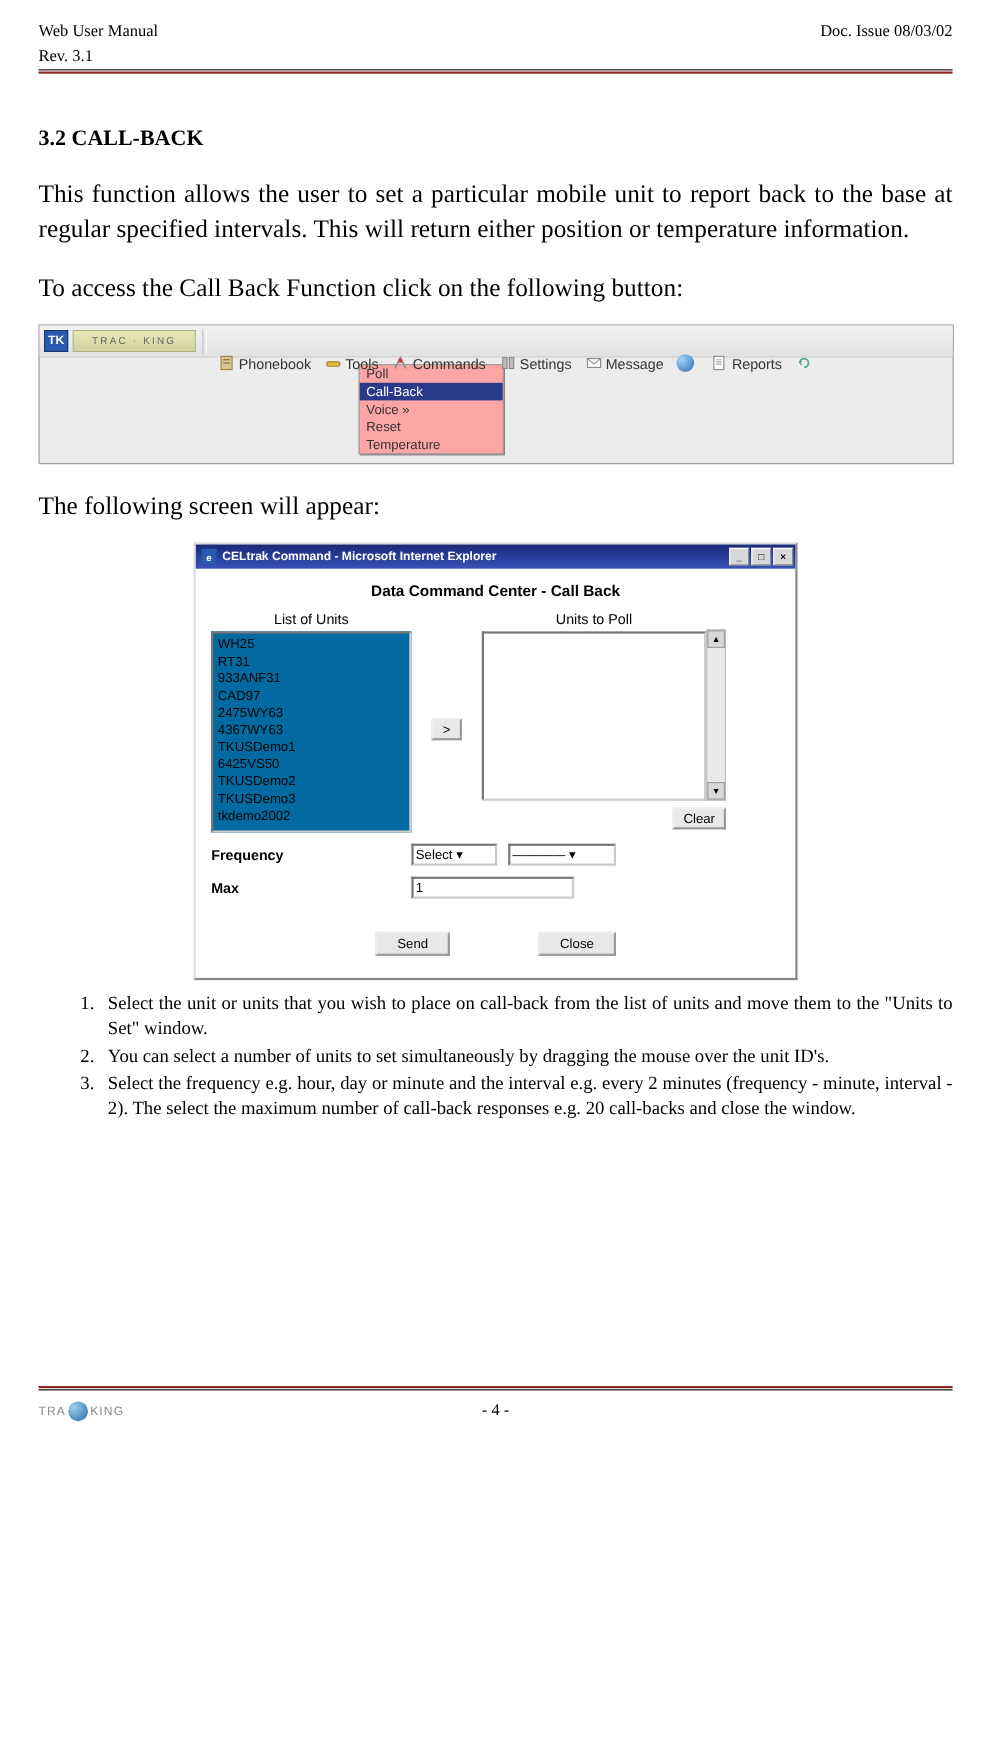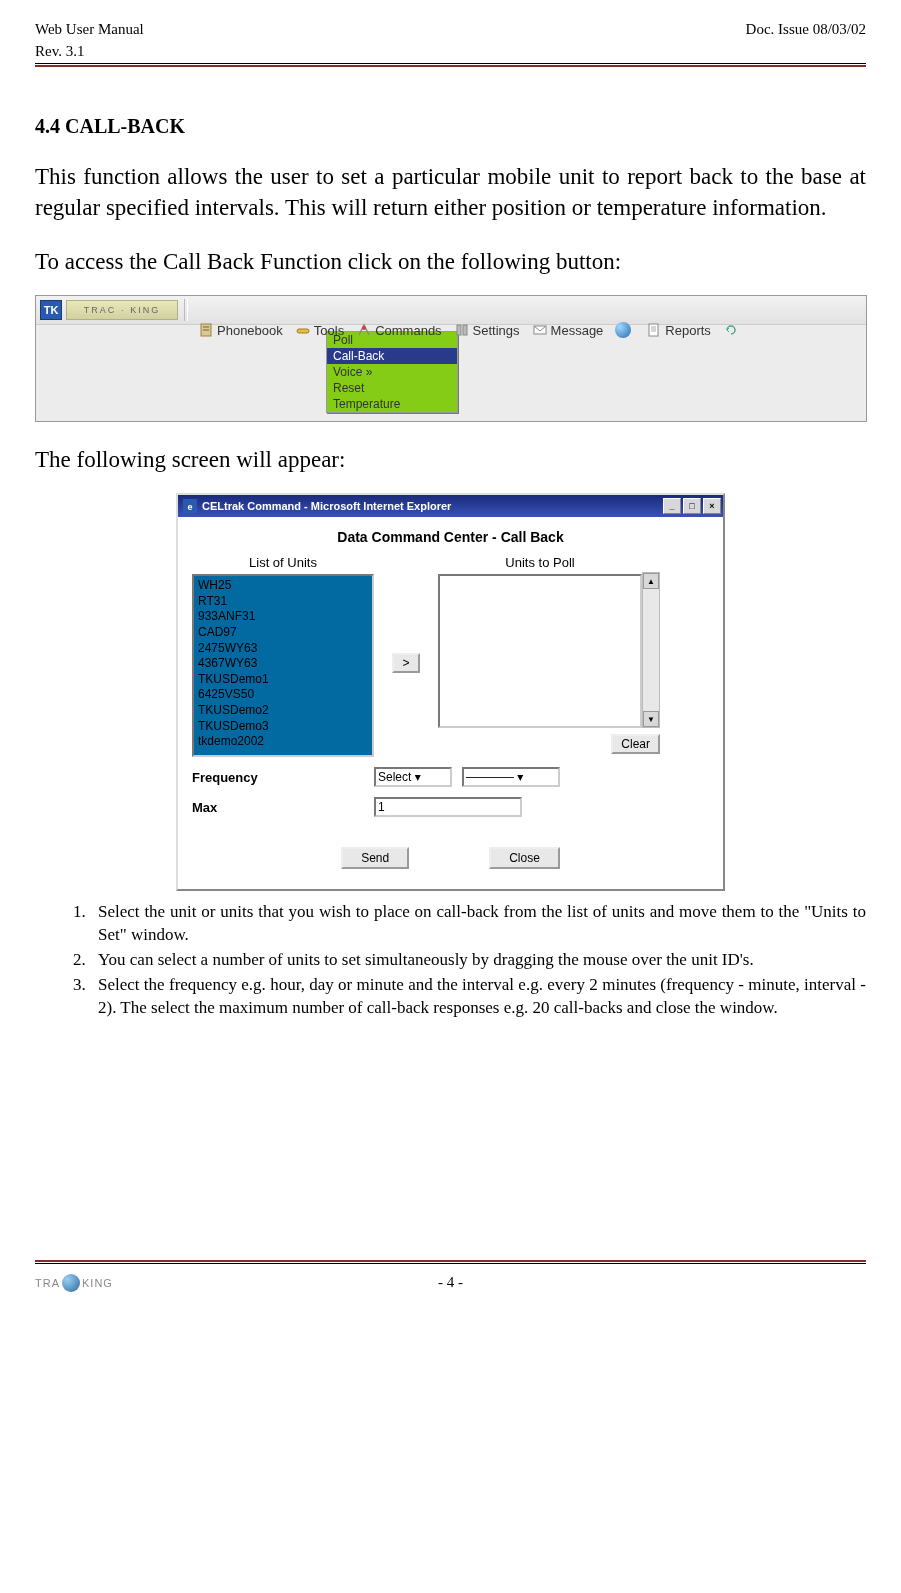--- a/index.html
+++ b/index.html
@@ -83,21 +83,21 @@
     border: 1px solid #b0b080;
     font-size: 9px; color: #666;
     display: flex; align-items: center; justify-content: center;
     letter-spacing: 2px;
   }
   .tb-sep { width: 2px; height: 22px; border-left: 1px solid #bbb; border-right: 1px solid #fff; margin: 0 2px; }
   .tb-item { display: flex; align-items: center; gap: 3px; padding: 2px 4px; cursor: default; margin-top: 40px; }
   .tb-menu {
     margin: 6px 0 8px 290px;
     width: 130px;
-    background: #84cc16;
+    background: #fca5a5;
     border: 1px solid #999;
     box-shadow: 1px 1px 0 #777;
     font-size: 12px;
   }
   .tb-menu div { padding: 1px 6px; }
   .tb-menu .sel { background: #2a3a8a; color: #fff; }
 
   .dialog-wrap { display:flex; justify-content:center; margin: 18px 0 10px 0; }
   .dialog {
     width: 545px;
@@ -193,21 +193,21 @@
     <span>Doc. Issue 08/03/02</span>
   </div>
   <div class="header-row">
     <span>Rev. 3.1</span>
     <span></span>
   </div>
   <hr class="header-rule">
   <hr class="header-rule red">
 
   <div class="section-title">
-    <span>4.4</span>
+    <span>3.2</span>
     <span class="small-caps">CALL-BACK</span>
   </div>
 
   <p class="body-text">This function allows the user to set a particular mobile unit to report back to the base at regular specified intervals.  This will return either position or temperature information.</p>
   <p class="body-text">To access the Call Back Function click on the following button:</p>
 
   <div class="toolbar-shot">
     <div class="tb-bar">
       <span class="tb-logo">TK</span>
       <span class="tb-brand">TRAC · KING</span>

